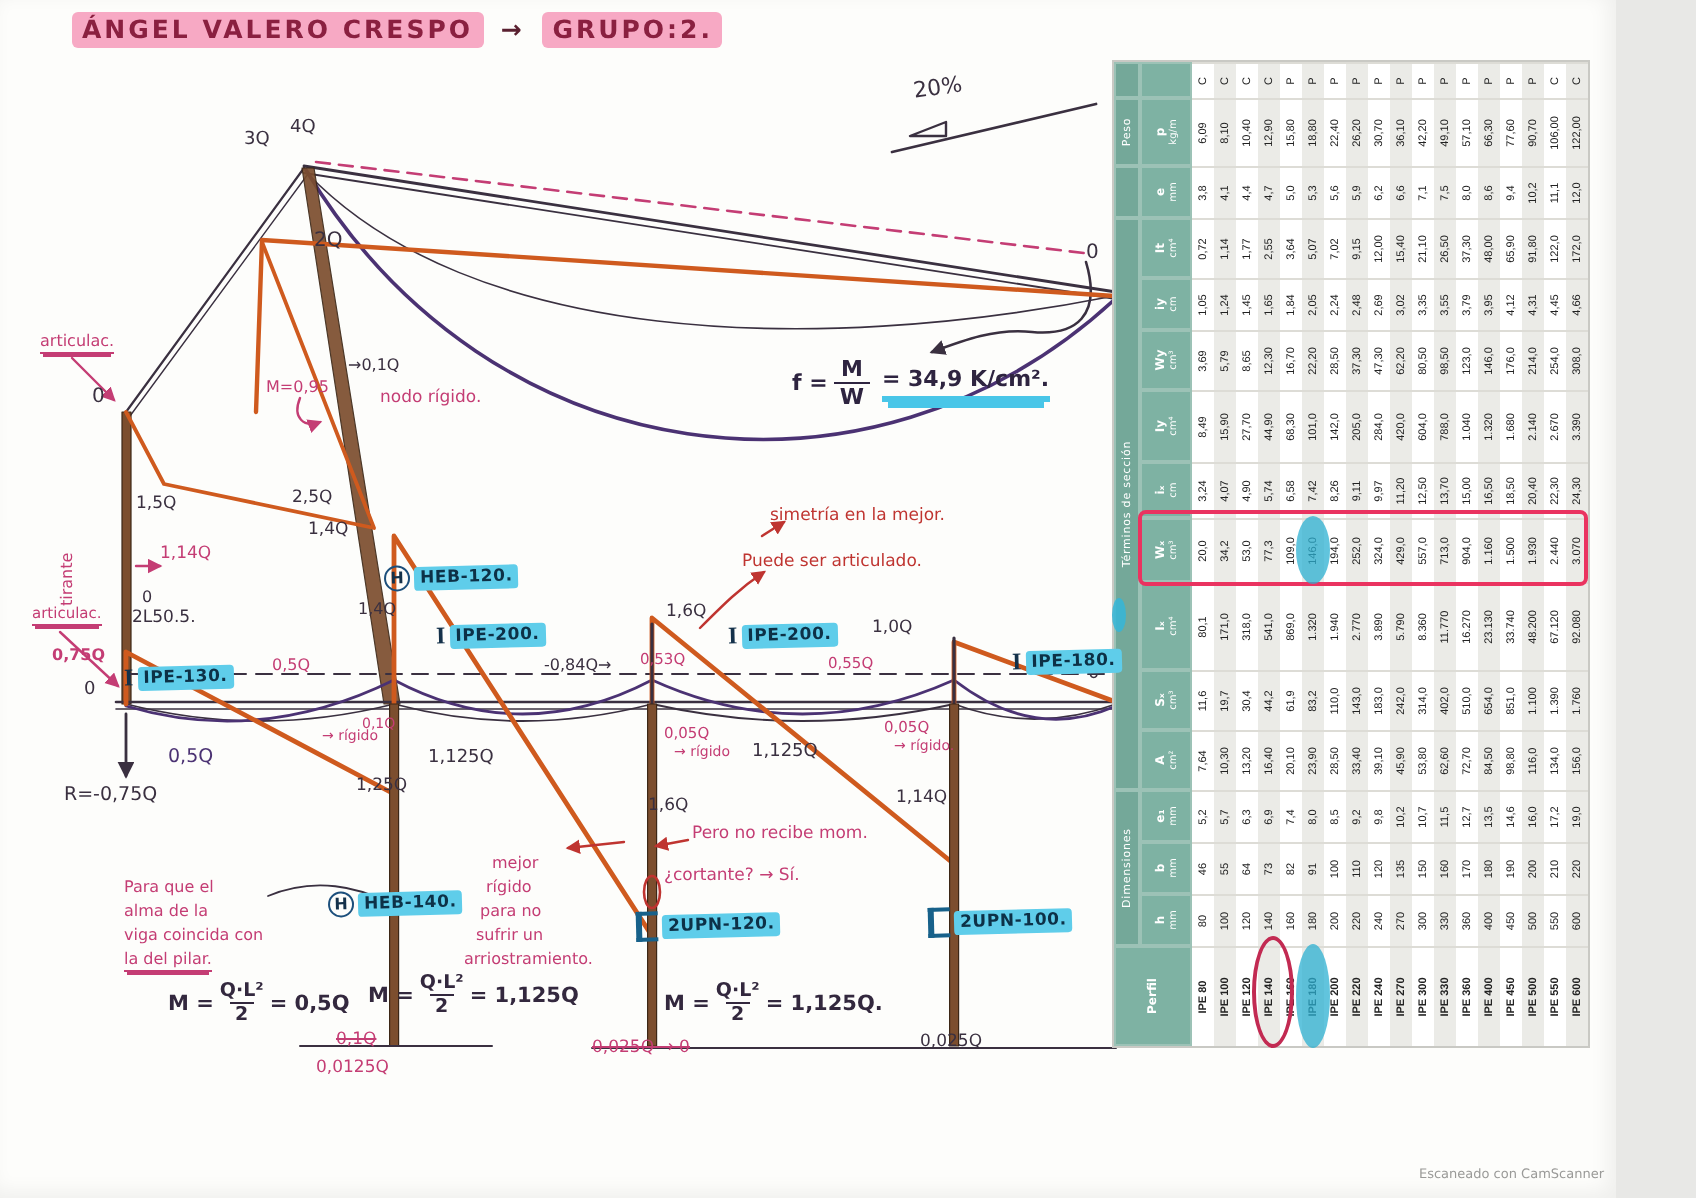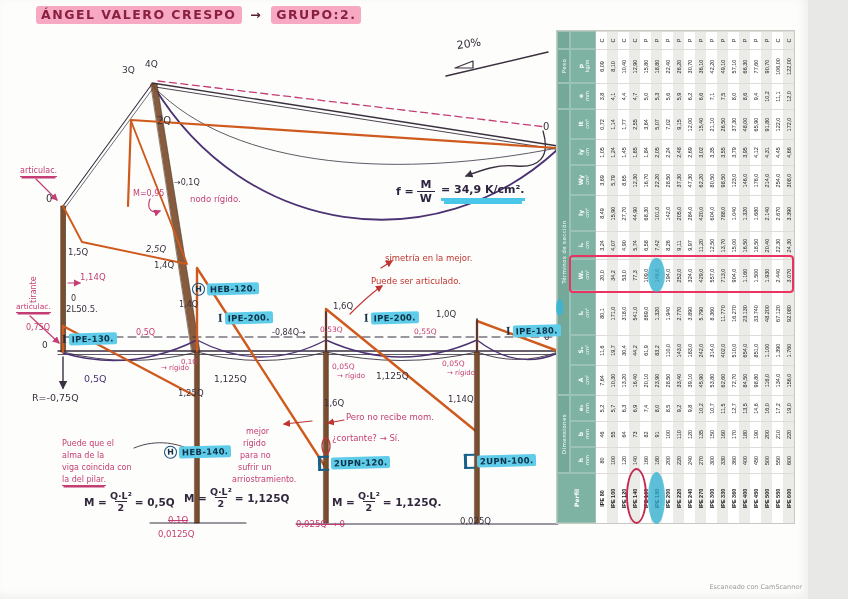--- a/index.html
+++ b/index.html
@@ -154,27 +154,27 @@
       <div class="lab c-dark" style="left: 456px; top: 40px; font-size: 11px; transform: rotate(-8deg);">20%</div>
       <div class="lab c-dark" style="left: 122px; top: 66px; font-size: 9px;">3Q</div>
       <div class="lab c-dark" style="left: 145px; top: 60px; font-size: 9px;">4Q</div>
       <div class="lab c-dark" style="left: 157px; top: 116px; font-size: 10px;">2Q</div>
       <div class="lab c-pink u" style="left: 20px; top: 167px; font-size: 8px;">articulac.</div>
       <div class="lab c-dark" style="left: 174px; top: 179px; font-size: 8px;">→0,1Q</div>
       <div class="lab c-pink" style="left: 133px; top: 190px; font-size: 8px;">M=0,95</div>
       <div class="lab c-pink" style="left: 190px; top: 195px; font-size: 8.5px;">nodo rígido.</div>
       <div class="lab c-dark" style="left: 46px; top: 194px; font-size: 10px;">0</div>
       <div class="lab c-dark" style="left: 68px; top: 248px; font-size: 8.5px;">1,5Q</div>
-      <div class="lab c-dark" style="left: 146px; top: 245px; font-size: 8.5px; font-style: italic;">2,5Q</div>
+      <div class="lab c-dark" style="left: 146px; top: 245px; font-size: 8.5px;">2,5Q</div>
       <div class="lab c-pink" style="left: 80px; top: 273px; font-size: 8.5px;">1,14Q</div>
       <div class="lab c-pink" style="left: 30px; top: 303px; font-size: 8px; transform: rotate(-90deg);">tirante</div>
       <div class="lab c-pink u" style="left: 16px; top: 303px; font-size: 7.5px;">articulac.</div>
       <div class="lab c-dark" style="left: 71px; top: 295px; font-size: 8px;">0</div>
       <div class="lab c-dark" style="left: 66px; top: 305px; font-size: 8.5px;">2L50.5.</div>
-      <div class="lab c-pink" style="left: 26px; top: 324px; font-size: 8px;">0,75Q</div>
+      <div class="lab c-pink" style="left: 26px; top: 324px; font-size: 8px; font-weight: bold;">0,75Q</div>
       <div class="lab c-pink" style="left: 136px; top: 329px; font-size: 8px;">0,5Q</div>
       <div class="lab c-dark" style="left: 42px; top: 341px; font-size: 9px;">0</div>
       <div class="lab c-dark" style="left: 32px; top: 393px; font-size: 9.5px;">R=-0,75Q</div>
       <div class="lab c-purple" style="left: 84px; top: 374px; font-size: 9.5px;">0,5Q</div>
       <div class="lab c-dark" style="left: 154px; top: 261px; font-size: 8.5px;">1,4Q</div>
       <div class="lab c-dark" style="left: 179px; top: 301px; font-size: 8px;">1,4Q</div>
       <div class="lab c-dark" style="left: 178px; top: 389px; font-size: 8.5px;">1,25Q</div>
       <div class="lab c-dark" style="left: 214px; top: 375px; font-size: 9px;">1,125Q</div>
       <div class="lab c-pink" style="left: 181px; top: 359px; font-size: 7px;">0,1Q</div>
       <div class="lab c-pink" style="left: 161px; top: 365px; font-size: 7px;">→ rígido</div>
@@ -194,21 +194,21 @@
       <div class="lab c-dark" style="left: 324px; top: 399px; font-size: 8.5px;">1,6Q</div>
       <div class="lab c-red" style="left: 385px; top: 254px; font-size: 8.5px;">simetría en la mejor.</div>
       <div class="lab c-red" style="left: 371px; top: 277px; font-size: 8.5px;">Puede ser articulado.</div>
       <div class="lab c-pink" style="left: 346px; top: 413px; font-size: 8.5px;">Pero no recibe mom.</div>
       <div class="lab c-pink" style="left: 332px; top: 434px; font-size: 8.5px;">¿cortante? → Sí.</div>
       <div class="lab c-pink" style="left: 246px; top: 428px; font-size: 8px;">mejor</div>
       <div class="lab c-pink" style="left: 243px; top: 440px; font-size: 8px;">rígido</div>
       <div class="lab c-pink" style="left: 240px; top: 452px; font-size: 8px;">para no</div>
       <div class="lab c-pink" style="left: 238px; top: 464px; font-size: 8px;">sufrir un</div>
       <div class="lab c-pink" style="left: 232px; top: 476px; font-size: 8px;">arriostramiento.</div>
-      <div class="lab c-pink" style="left: 62px; top: 440px; font-size: 8px;">Puede que el</div>
+      <div class="lab c-pink" style="left: 62px; top: 440px; font-size: 8px;">Para que el</div>
       <div class="lab c-pink" style="left: 62px; top: 452px; font-size: 8px;">alma de la</div>
       <div class="lab c-pink" style="left: 62px; top: 464px; font-size: 8px;">viga coincida con</div>
       <div class="lab c-pink u" style="left: 62px; top: 476px; font-size: 8px;">la del pilar.</div>
       <div class="lab c-pink strike" style="left: 168px; top: 516px; font-size: 8.5px;">0,1Q</div>
       <div class="lab c-pink" style="left: 158px; top: 530px; font-size: 8.5px;">0,0125Q</div>
       <div class="lab c-pink strike" style="left: 296px; top: 520px; font-size: 8.5px;">0,025Q → 0</div>
       <div class="lab c-dark" style="left: 460px; top: 517px; font-size: 8.5px;">0,025Q</div>
     </div>
   <div id="tags-layer">
       <div class="tag" style="left: 62px; top: 331px;">

